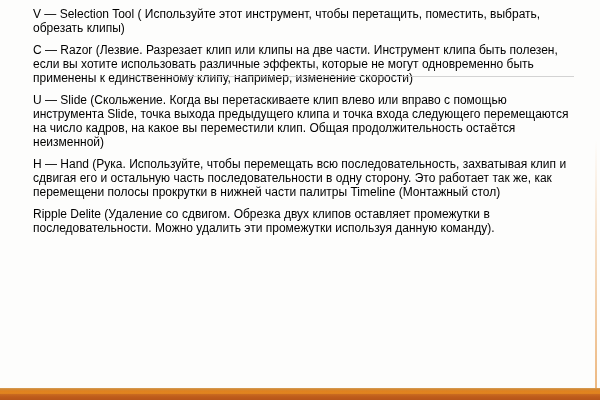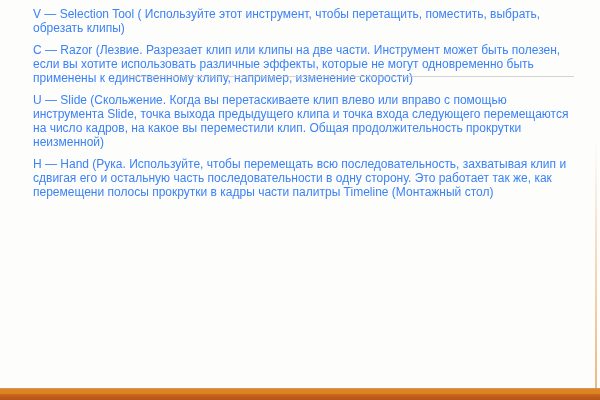--- a/index.html
+++ b/index.html
@@ -13,21 +13,21 @@
     height: 400px;
     background: #fdfdfc;
     overflow: hidden;
     font-family: "Liberation Sans", "DejaVu Sans", sans-serif;
   }
   .content {
     position: absolute;
     left: 33px;
     top: 7px;
     width: 545px;
-    color: #3b82f6;
+    color: #000000;
     font-size: 12px;
     line-height: 14px;
     letter-spacing: 0px;
   }
   .content p {
     margin: 0 0 8px 0;
   }
   .divider-line {
     position: absolute;
     top: 76px;
@@ -63,21 +63,22 @@
       #bd5b1b 75%,
       #b5551a 100%);
   }
 </style>
 </head>
 <body>
 
 <div class="slide">
   <div class="content">
     <p>V — Selection Tool ( Используйте этот инструмент, чтобы перетащить, поместить, выбрать, обрезать клипы)</p>
-    <p>C — Razor (Лезвие. Разрезает клип или клипы на две части. Инструмент может быть полезен, если вы хотите использовать различные эффекты, которые не могут одновременно быть применены к единственному клипу, например, изменение скорости)</p>
-    <p>U — Slide (Скольжение. Когда вы перетаскиваете клип влево или вправо с помощью инструмента Slide, точка выхода предыдущего клипа и точка входа следующего перемещаются на число кадров, на какое вы переместили клип. Общая продолжительность прокрутки неизменной)</p>
-    <p>H — Hand (Рука. Используйте, чтобы перемещать всю последовательность, захватывая клип и сдвигая его и остальную часть последовательности в одну сторону. Это работает так же, как перемещени полосы прокрутки в кадры части палитры Timeline (Монтажный стол)</p>
+    <p>C — Razor (Лезвие. Разрезает клип или клипы на две части. Инструмент клипа быть полезен, если вы хотите использовать различные эффекты, которые не могут одновременно быть применены к единственному клипу, например, изменение скорости)</p>
+    <p>U — Slide (Скольжение. Когда вы перетаскиваете клип влево или вправо с помощью инструмента Slide, точка выхода предыдущего клипа и точка входа следующего перемещаются на число кадров, на какое вы переместили клип. Общая продолжительность остаётся неизменной)</p>
+    <p>H — Hand (Рука. Используйте, чтобы перемещать всю последовательность, захватывая клип и сдвигая его и остальную часть последовательности в одну сторону. Это работает так же, как перемещени полосы прокрутки в нижней части палитры Timeline (Монтажный стол)</p>
+    <p>Ripple Delite (Удаление со сдвигом. Обрезка двух клипов оставляет промежутки в последовательности. Можно удалить эти промежутки используя данную команду).</p>
   </div>
 
   <div class="divider-line"></div>
   <div class="right-accent-bar"></div>
   <div class="bottom-accent-bar"></div>
 </div>
 
 </body></html>

